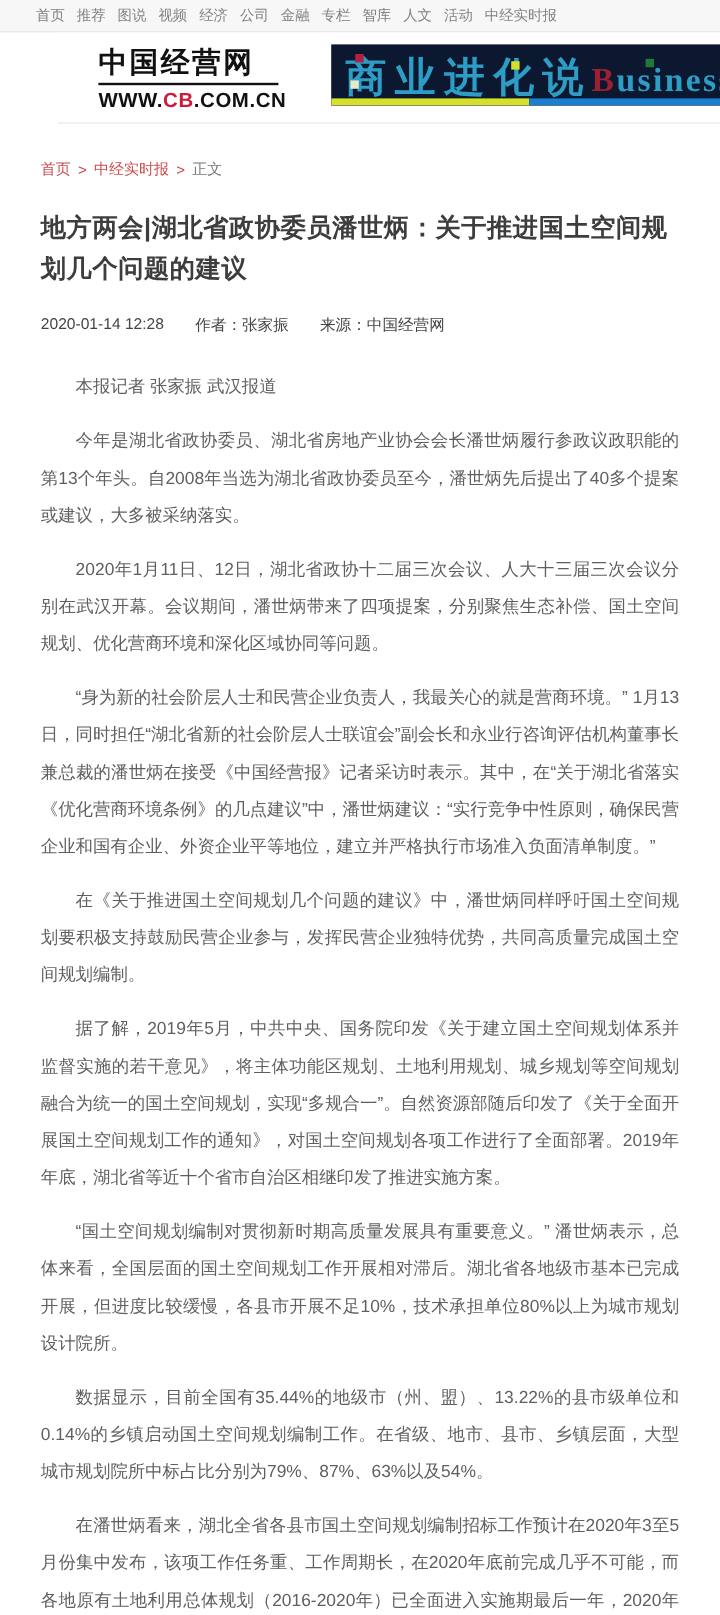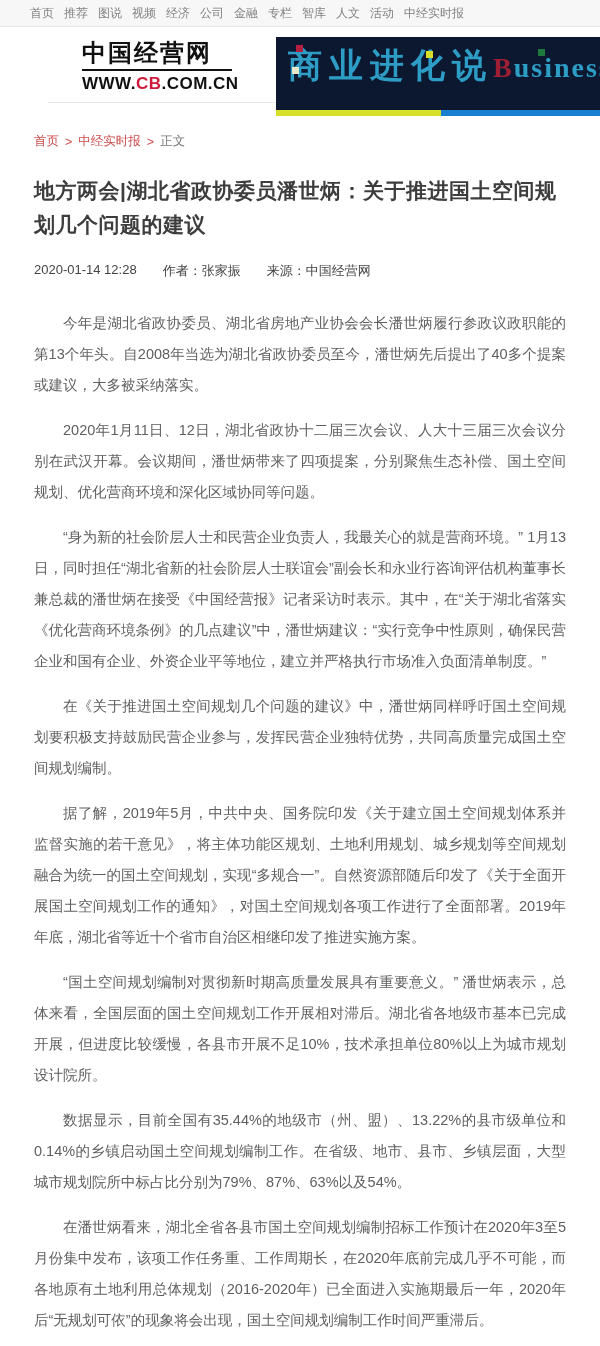--- a/index.html
+++ b/index.html
@@ -61,21 +61,21 @@
     color: #111;
     letter-spacing: 0.5px;
   }
   .logo-url .url-red { color: #cc1b3c; }
 
   .banner {
     position: absolute;
     left: 228px;
     right: 0;
     top: 10px;
-    height: 79px;
+    height: 51px;
     background: #0b1830;
     overflow: hidden;
     cursor: pointer;
   }
   .banner-inner {
     display: flex;
     align-items: baseline;
     padding: 6px 0 0 12px;
     white-space: nowrap;
   }
@@ -197,20 +197,21 @@
 
   <h1 class="article-title">地方两会|湖北省政协委员潘世炳：关于推进国土空间规划几个问题的建议</h1>
 
   <div class="article-meta">
     <span>2020-01-14 12:28</span>
     <span>作者：张家振</span>
     <span>来源：中国经营网</span>
   </div>
 
   <article class="article-body">
+    <p>本报记者 张家振 武汉报道</p>
     <p>今年是湖北省政协委员、湖北省房地产业协会会长潘世炳履行参政议政职能的第13个年头。自2008年当选为湖北省政协委员至今，潘世炳先后提出了40多个提案或建议，大多被采纳落实。</p>
     <p>2020年1月11日、12日，湖北省政协十二届三次会议、人大十三届三次会议分别在武汉开幕。会议期间，潘世炳带来了四项提案，分别聚焦生态补偿、国土空间规划、优化营商环境和深化区域协同等问题。</p>
     <p>“身为新的社会阶层人士和民营企业负责人，我最关心的就是营商环境。” 1月13日，同时担任“湖北省新的社会阶层人士联谊会”副会长和永业行咨询评估机构董事长兼总裁的潘世炳在接受《中国经营报》记者采访时表示。其中，在“关于湖北省落实《优化营商环境条例》的几点建议”中，潘世炳建议：“实行竞争中性原则，确保民营企业和国有企业、外资企业平等地位，建立并严格执行市场准入负面清单制度。”</p>
     <p>在《关于推进国土空间规划几个问题的建议》中，潘世炳同样呼吁国土空间规划要积极支持鼓励民营企业参与，发挥民营企业独特优势，共同高质量完成国土空间规划编制。</p>
     <p>据了解，2019年5月，中共中央、国务院印发《关于建立国土空间规划体系并监督实施的若干意见》，将主体功能区规划、土地利用规划、城乡规划等空间规划融合为统一的国土空间规划，实现“多规合一”。自然资源部随后印发了《关于全面开展国土空间规划工作的通知》，对国土空间规划各项工作进行了全面部署。2019年年底，湖北省等近十个省市自治区相继印发了推进实施方案。</p>
     <p>“国土空间规划编制对贯彻新时期高质量发展具有重要意义。” 潘世炳表示，总体来看，全国层面的国土空间规划工作开展相对滞后。湖北省各地级市基本已完成开展，但进度比较缓慢，各县市开展不足10%，技术承担单位80%以上为城市规划设计院所。</p>
     <p>数据显示，目前全国有35.44%的地级市（州、盟）、13.22%的县市级单位和0.14%的乡镇启动国土空间规划编制工作。在省级、地市、县市、乡镇层面，大型城市规划院所中标占比分别为79%、87%、63%以及54%。</p>
     <p>在潘世炳看来，湖北全省各县市国土空间规划编制招标工作预计在2020年3至5月份集中发布，该项工作任务重、工作周期长，在2020年底前完成几乎不可能，而各地原有土地利用总体规划（2016-2020年）已全面进入实施期最后一年，2020年后“无规划可依”的现象将会出现，国土空间规划编制工作时间严重滞后。</p>
 
   </article>

